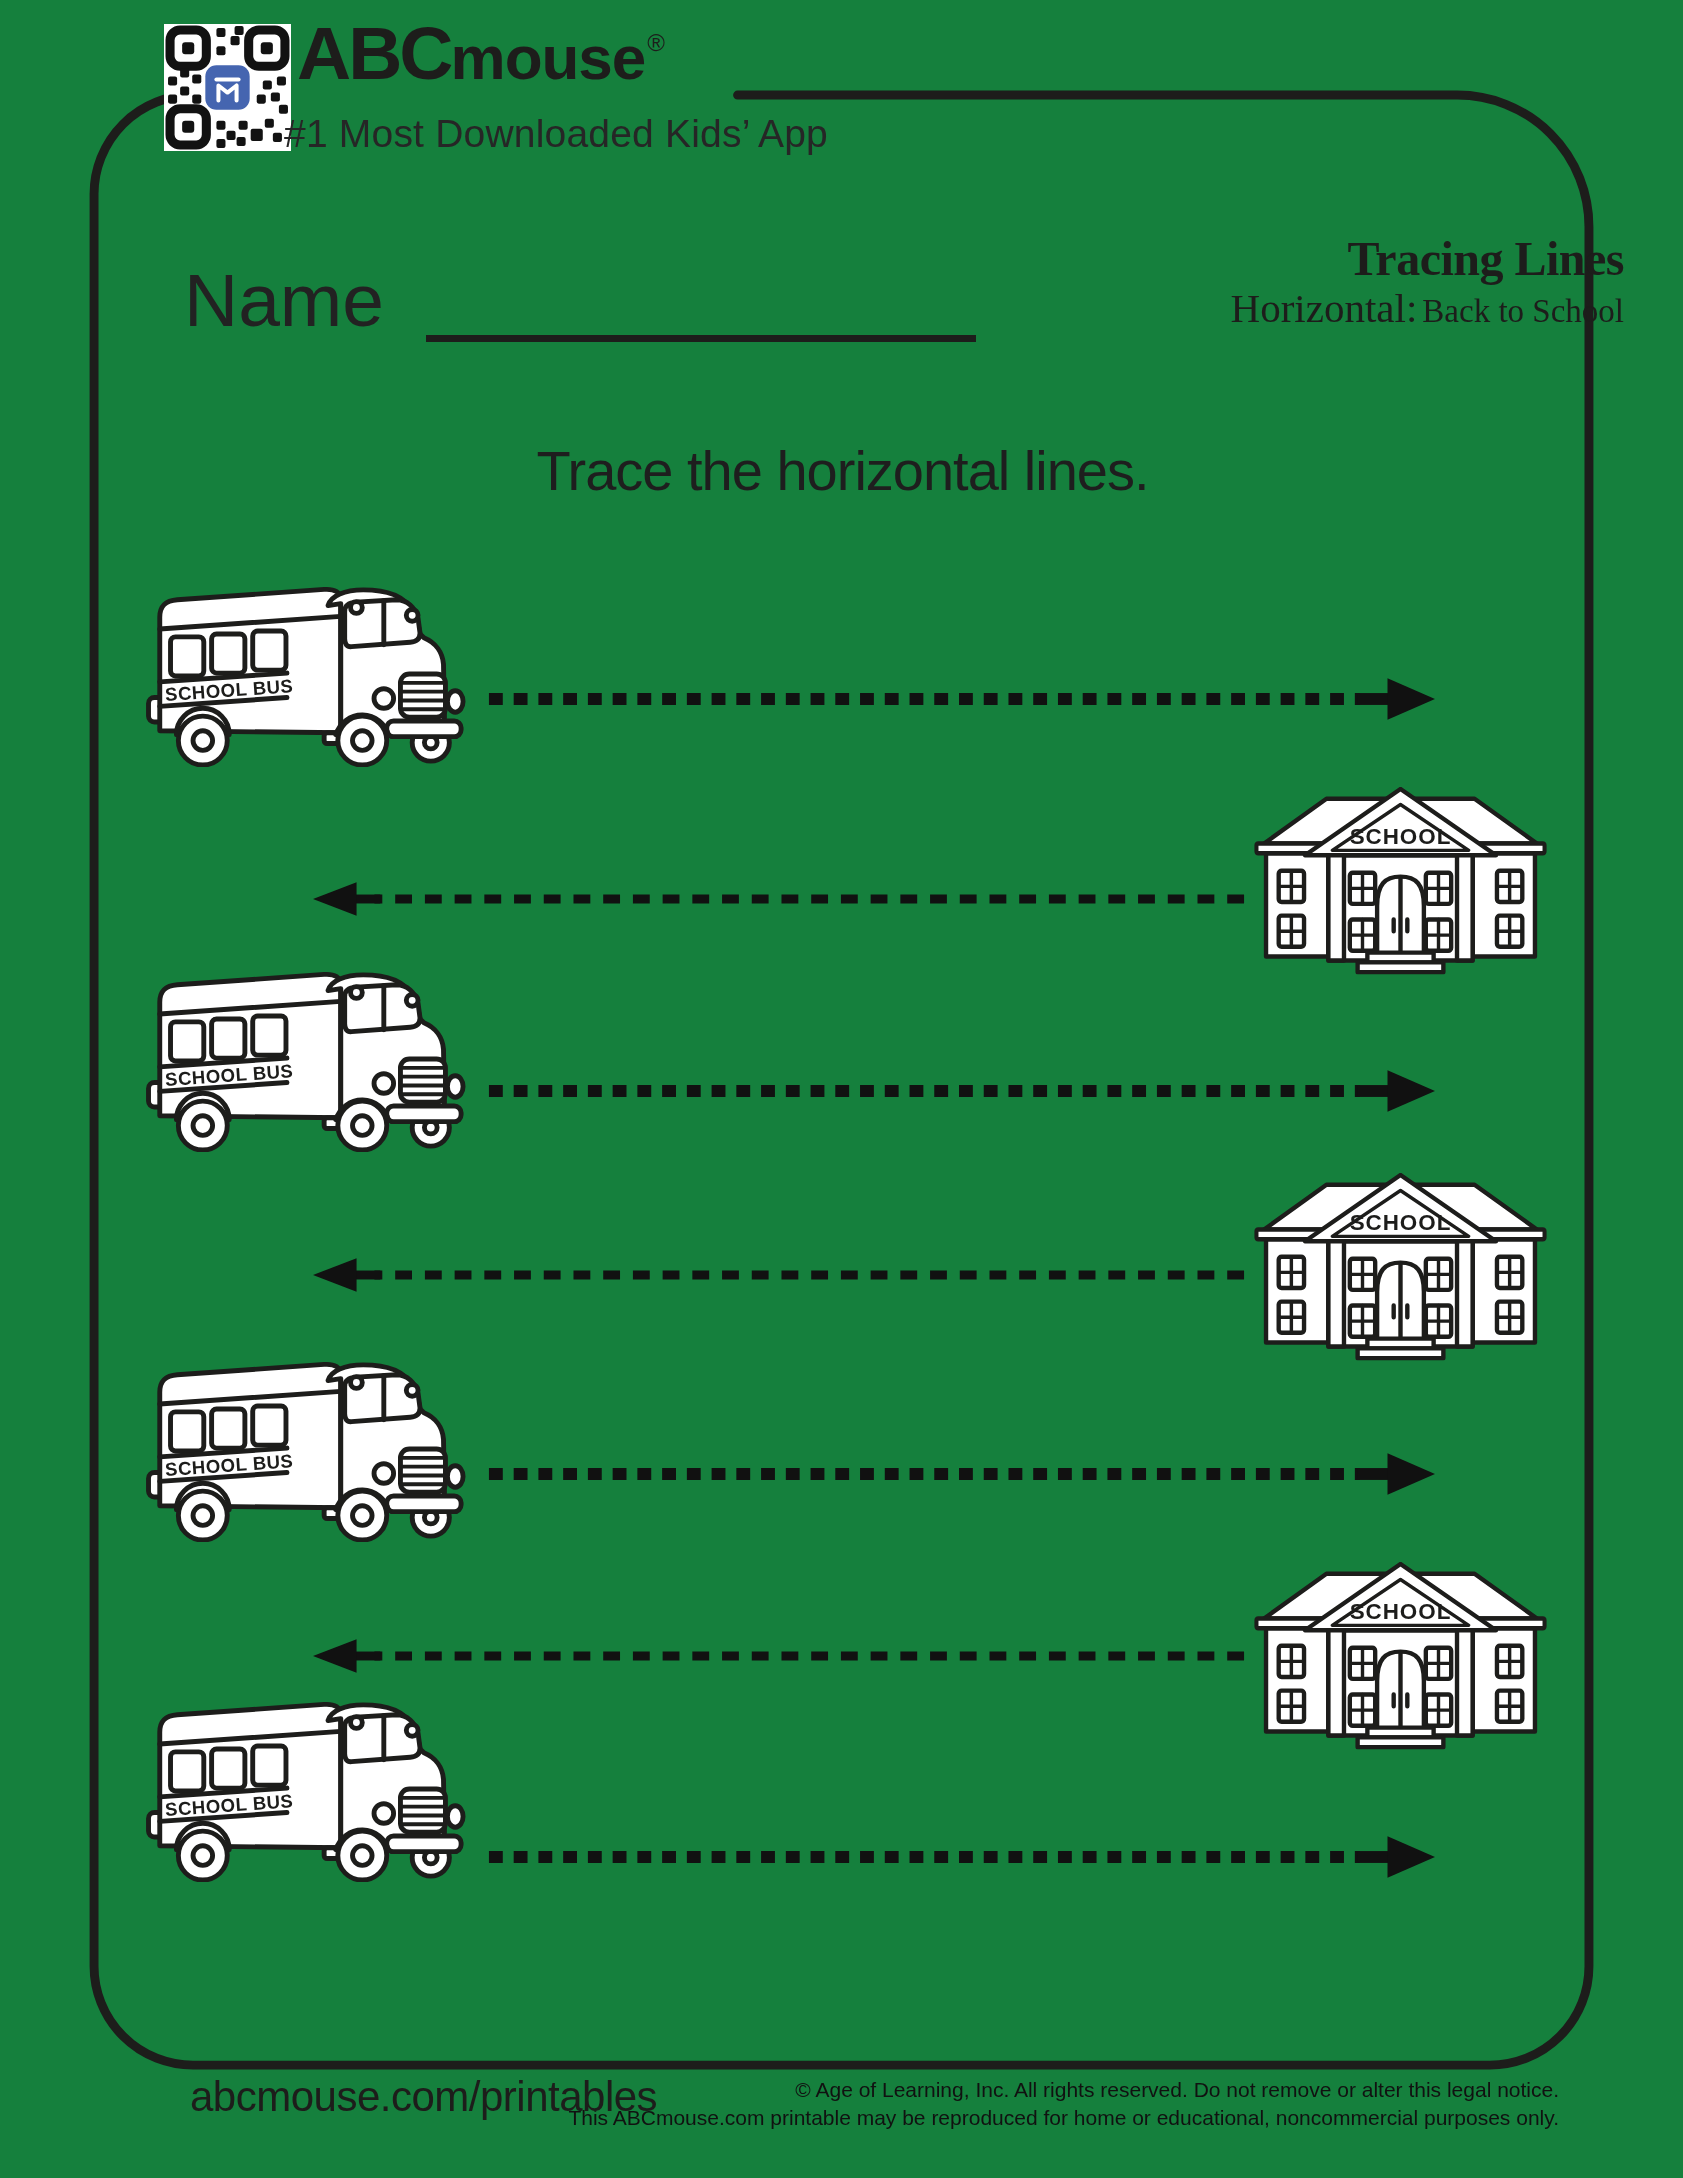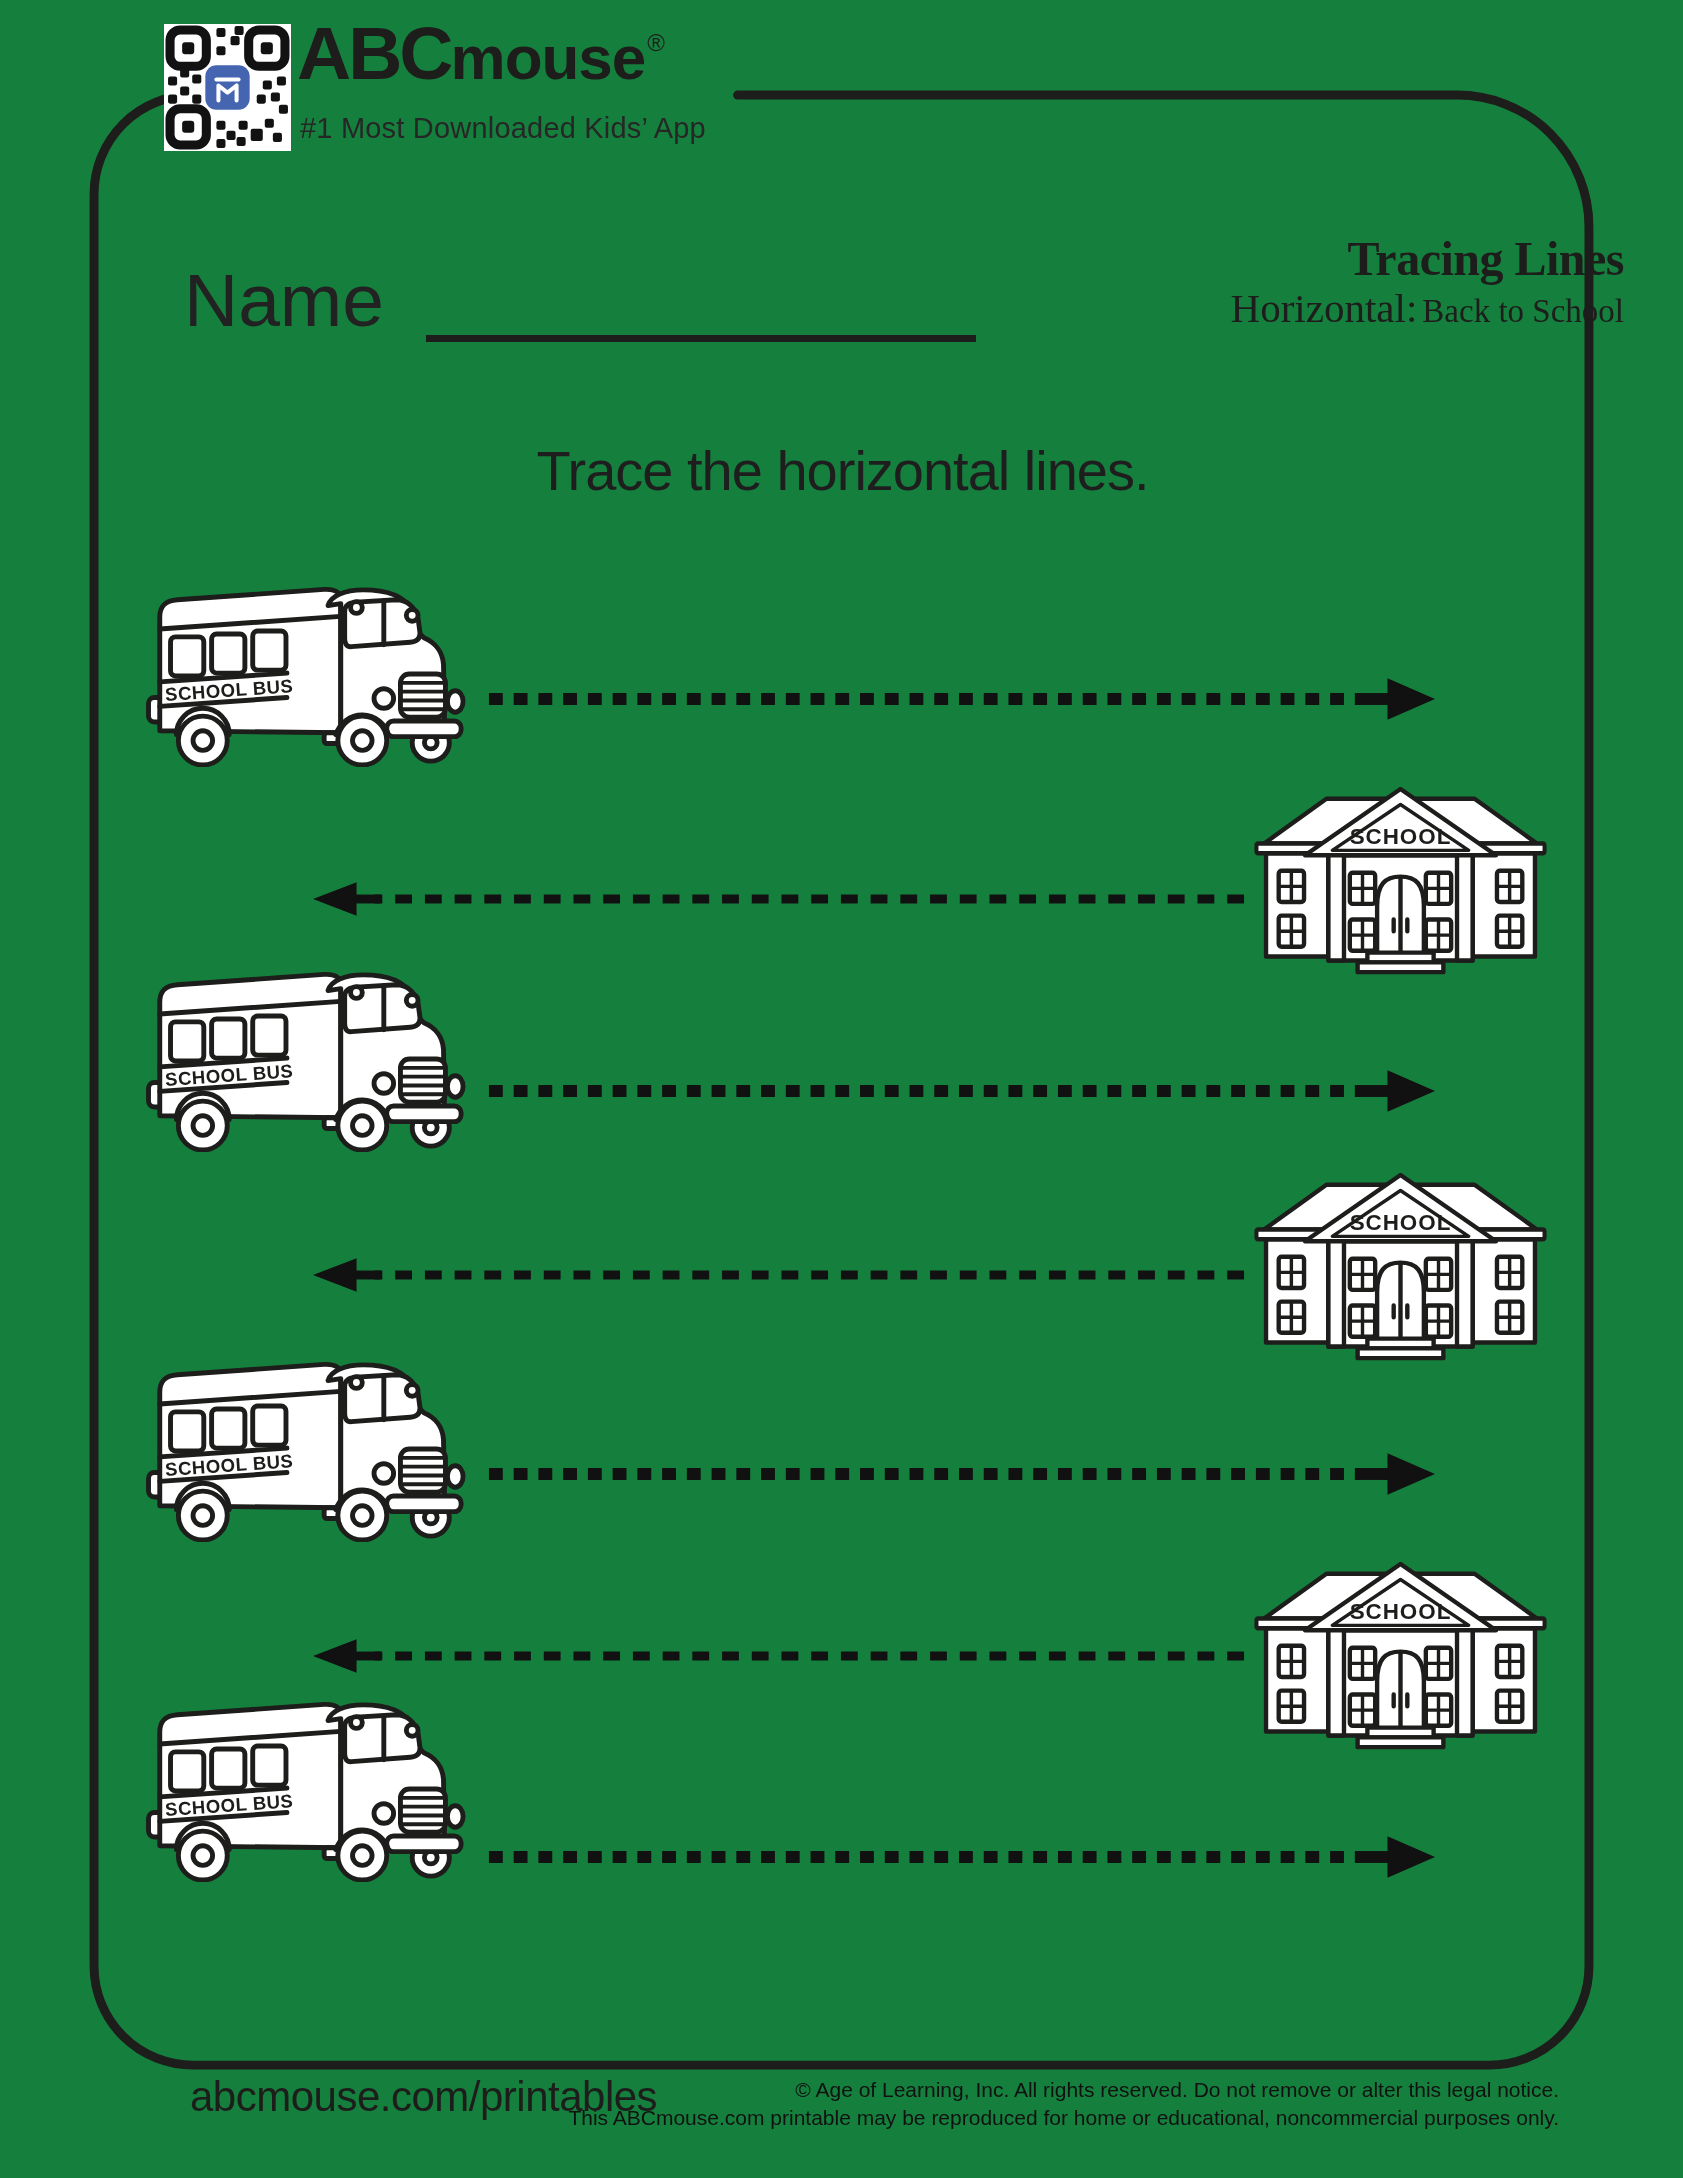--- a/index.html
+++ b/index.html
@@ -10,21 +10,21 @@
   svg{display:block;}
   .abs{position:absolute;}
   
   .frame-svg{left:0;top:0;width:1683px;height:2178px;}
   
   .qr{left:164px;top:24px;width:127px;height:127px;}
   .brand{left:297px;top:16px;white-space:nowrap;line-height:1;}
   .brand .abc{font-size:75px;font-weight:900;letter-spacing:-3px;}
   .brand .mouse{font-size:62px;font-weight:700;letter-spacing:-1px;}
   .brand .reg{font-size:24px;font-weight:400;vertical-align:28px;margin-left:2px;}
-  .tagline{left:300px;top:112px;font-size:29px;font-weight:500;letter-spacing:0.2px;color:#262626;}
+  .tagline{left:284px;top:112px;font-size:39px;font-weight:500;letter-spacing:0.2px;color:#262626;}
   
   .name-label{left:184px;top:257px;font-size:75px;font-weight:400;color:#222;text-align:right;}
   .name-line{left:426px;top:335px;width:550px;height:7px;background:#1d1d1b;}
   .title-block{right:95px;top:234px;text-align:right;line-height:1.06;font-family:Liberation Serif, serif;}
   .wtitle{font-size:48px;font-weight:800;letter-spacing:-0.5px;}
   .wsub{margin-top:2px;white-space:nowrap;}
   .wsub .sub-label{font-size:41px;font-weight:400;}
   .wsub .sub-value{font-size:33px;font-weight:400;margin-left:5px;}
   
   .instruction{left:94px;top:438px;width:1497px;text-align:center;

